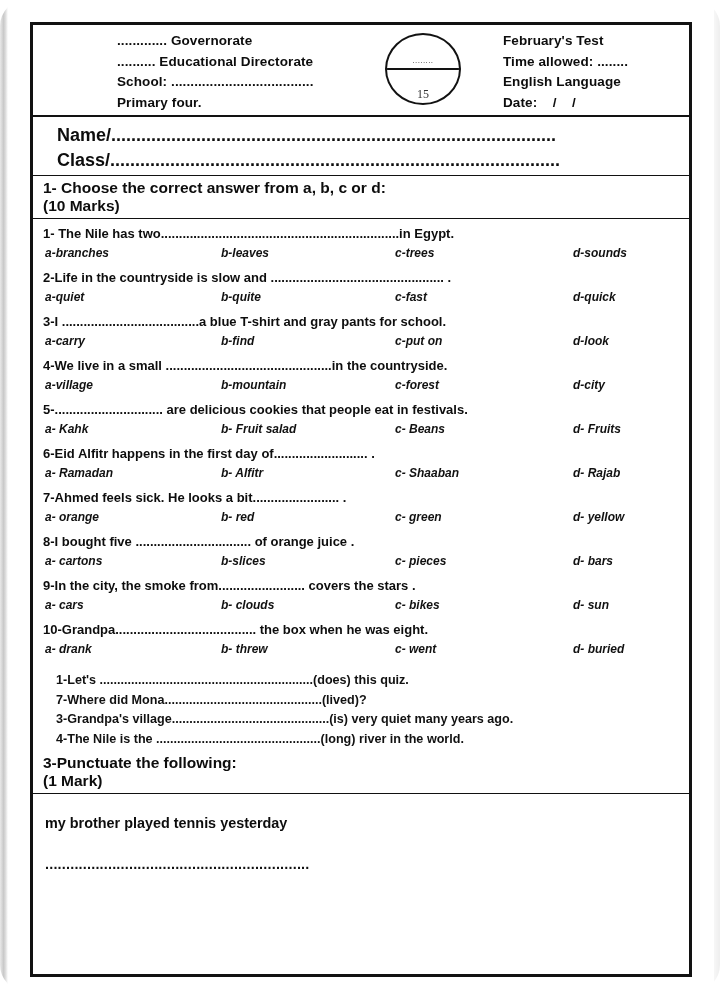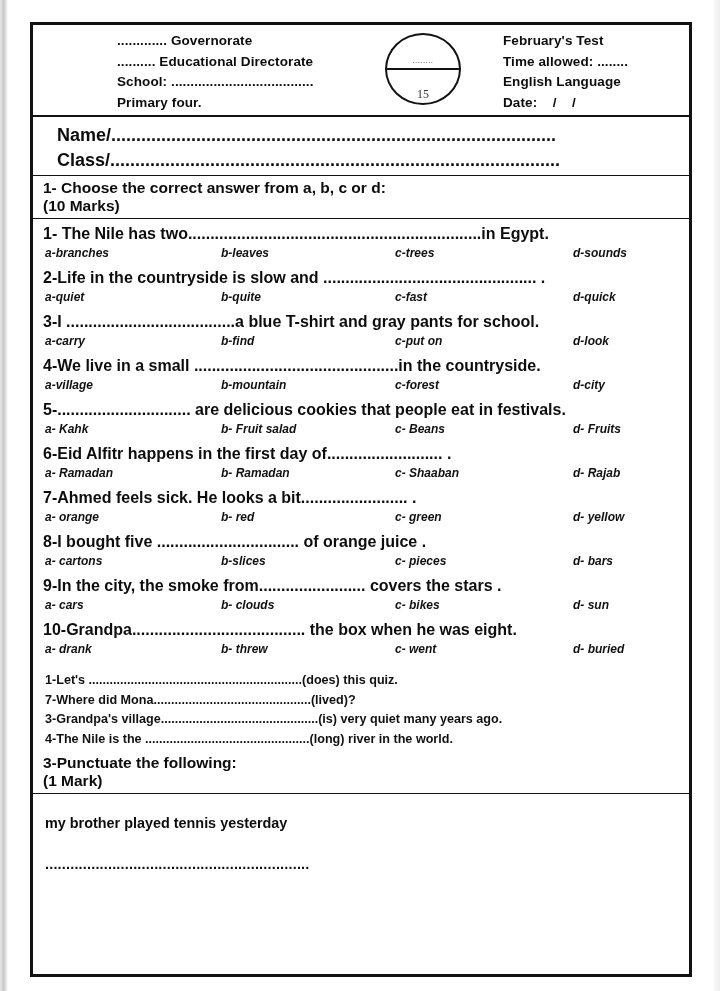--- a/index.html
+++ b/index.html
@@ -10,20 +10,21 @@
     background: #ffffff;
     font-family: "Liberation Sans", sans-serif;
   }
 
   #page {
     position: relative;
     width: 720px;
     height: 991px;
     background: #ffffff;
     overflow: hidden;
+    border-radius: 26px;
   }
 
   
   .scan-edge-left {
     position: absolute;
     left: 0; top: 0;
     width: 8px; height: 991px;
     background: linear-gradient(to right,#e9e9e9,#c9c9c9 45%,#dedede 70%,#ffffff);
   }
   .scan-edge-right {
@@ -130,21 +131,21 @@
     border-bottom: 1.8px solid #111;
     white-space: nowrap;
     flex-direction: column;
   }
   .sec-head .marks { font-size: 15.5px; font-weight: bold; }
 
   
   .part1 { padding: 2px 0 0 0; }
 
   .q-stem {
-    font-size: 16px;
+    font-size: 13px;
     font-weight: bold;
     color: #0d0d0d;
     line-height: 19px;
     padding: 3px 6px 1px 10px;
     white-space: nowrap;
     overflow: hidden;
   }
   .q-opts {
     position: relative;
     height: 21px;
@@ -157,21 +158,21 @@
     position: absolute;
     top: 2px;
     white-space: nowrap;
   }
   .q-opts span:nth-child(1) { left: 12px; }
   .q-opts span:nth-child(2) { left: 188px; }
   .q-opts span:nth-child(3) { left: 362px; }
   .q-opts span:nth-child(4) { left: 540px; }
 
   
-  .part2 { padding: 10px 0 2px 0; }
+  .part2 { padding: 10px 0 2px 11px; }
   .p2-line {
     font-size: 12.6px;
     font-weight: bold;
     color: #111;
     line-height: 19.5px;
     padding-left: 12px;
     white-space: nowrap;
     overflow: hidden;
   }
 
@@ -277,21 +278,21 @@
       <div class="q-opts">
         <span>a- Kahk</span>
         <span>b- Fruit salad</span>
         <span>c- Beans</span>
         <span>d- Fruits</span>
       </div>
 
       <div class="q-stem">6-Eid Alfitr happens in the first day of.......................... .</div>
       <div class="q-opts">
         <span>a- Ramadan</span>
-        <span>b- Ramadan</span>
+        <span>b- Alfitr</span>
         <span>c- Shaaban</span>
         <span>d-  Rajab</span>
       </div>
 
       <div class="q-stem">7-Ahmed feels sick. He looks a bit........................  .</div>
       <div class="q-opts">
         <span>a- orange</span>
         <span>b- red</span>
         <span>c- green</span>
         <span>d-  yellow</span>

